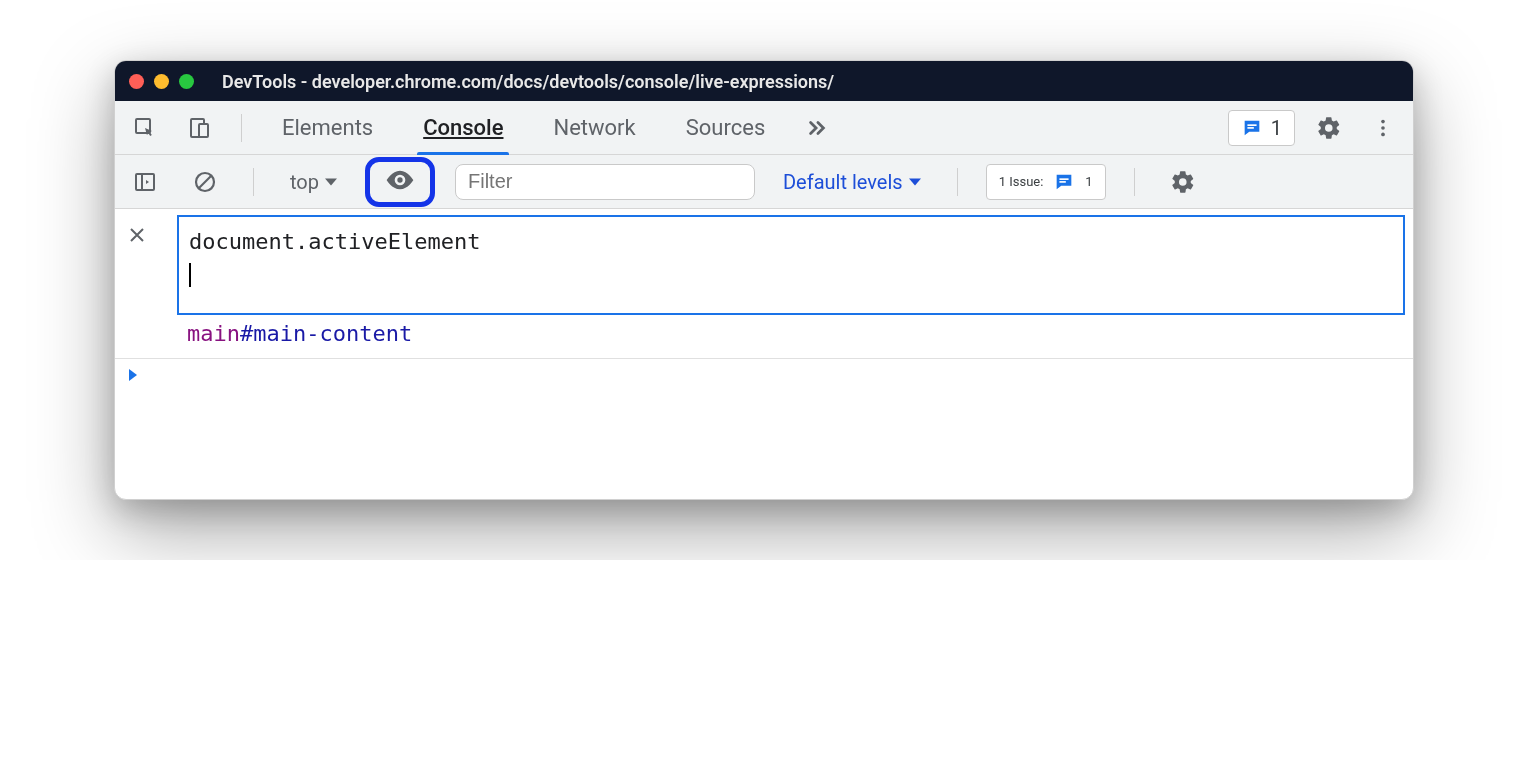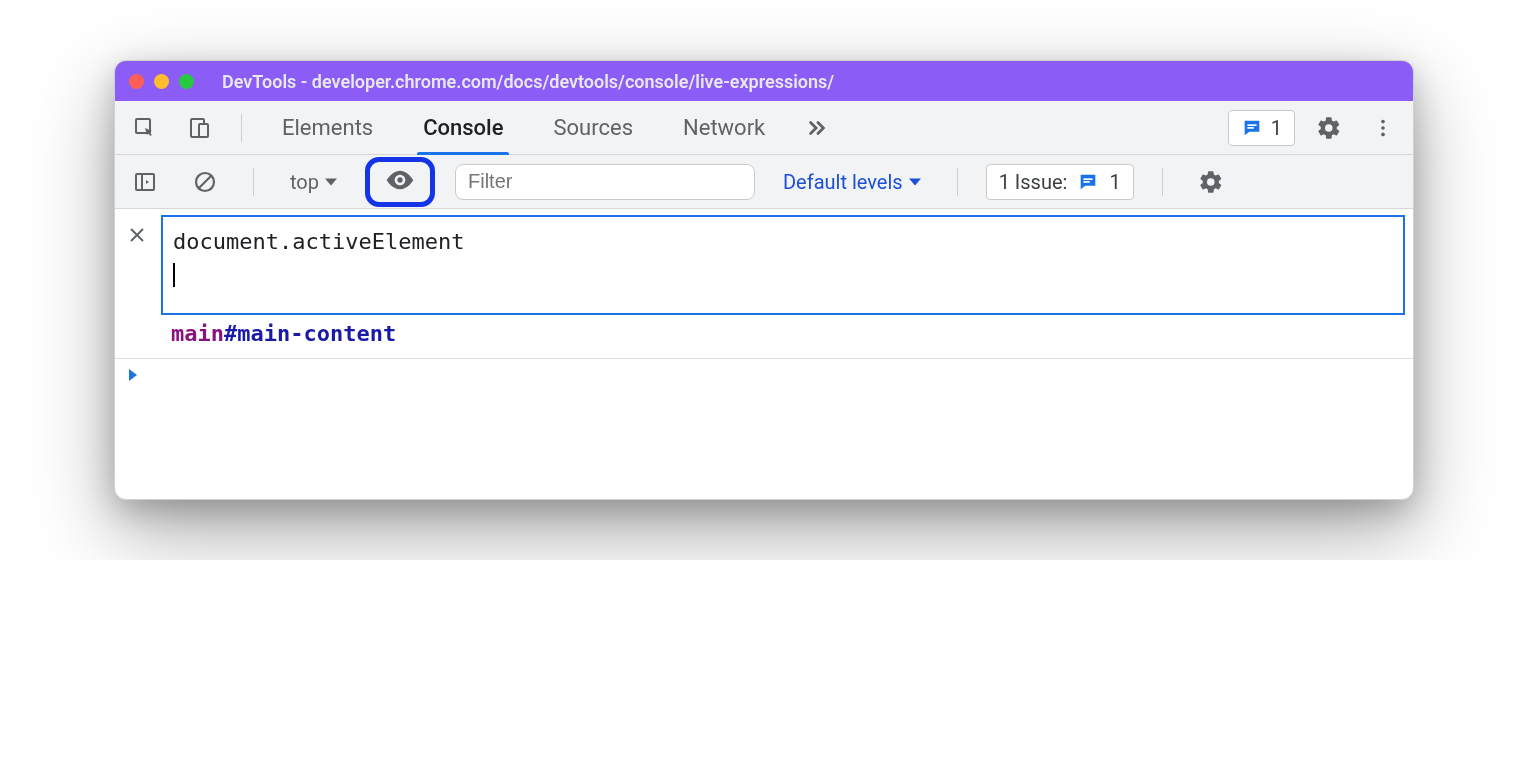--- a/index.html
+++ b/index.html
@@ -13,21 +13,21 @@
   }
   .window {
     width: 1300px;
     border-radius: 12px;
     overflow: hidden;
     box-shadow: 0 30px 80px rgba(0,0,0,0.35), 0 10px 30px rgba(0,0,0,0.2);
     background: #fff;
     border: 1px solid #d0d0d0;
   }
   .titlebar {
-    background: #8b5cf6;
+    background: #0f172a;
     height: 40px;
     display: flex;
     align-items: center;
     padding: 0 14px;
     gap: 10px;
   }
   .traffic { display: flex; gap: 10px; margin-right: 18px; }
   .dot { width: 15px; height: 15px; border-radius: 50%; }
   .dot.red { background: #ff5f57; }
   .dot.yellow { background: #febc2e; }
@@ -62,20 +62,21 @@
     height: 54px;
     display: flex; align-items: center;
     font-size: 22px;
     color: #5f6368;
     cursor: pointer;
     position: relative;
   }
   .tab.active {
     color: #202124;
     font-weight: 500;
+    text-decoration: underline;
   }
   .tab.active::after {
     content: "";
     position: absolute;
     bottom: 0; left: 12px; right: 12px;
     height: 3px;
     background: #1a73e8;
     border-radius: 2px 2px 0 0;
   }
   .tabbar .spacer { flex: 1; }
@@ -125,29 +126,29 @@
     display: flex; align-items: center; gap: 6px;
     font-size: 20px; color: #1d4ed8;
     padding: 0 8px;
   }
   .issues-chip {
     display: flex; align-items: center; gap: 10px;
     border: 1px solid #c9c9c9;
     background: #fff;
     border-radius: 4px;
     padding: 4px 12px;
-    font-size: 20px;
+    font-size: 13px;
     color: #3c4043;
     height: 36px;
   }
   .live-exp-row {
     display: flex; align-items: flex-start;
     border-bottom: 1px solid #e0e0e0;
     padding: 6px 8px 10px 8px;
-    gap: 10px;
+    gap: 26px;
   }
   .live-exp-x {
     width: 28px; height: 28px;
     display: flex; align-items: center; justify-content: center;
     color: #5f6368; font-size: 20px; font-weight: 300;
     margin-top: 6px;
   }
   .live-exp-body { flex: 1; }
   .live-exp-editor {
     border: 2px solid #1a73e8;
@@ -164,21 +165,20 @@
     display: inline-block;
     width: 1.5px; height: 24px;
     background: #000;
     vertical-align: text-bottom;
     margin-top: 4px;
   }
   .live-exp-result {
     font-family: Menlo, Consolas, monospace;
     font-size: 22px;
     padding: 6px 10px 2px 10px;
-    font-weight: bold;
   }
   .tok-tag { color: #881280; }
   .tok-id  { color: #1a1aa6; }
   .console-prompt {
     display: flex; align-items: center;
     padding: 10px 14px;
     color: #1a73e8;
     font-family: Menlo, Consolas, monospace;
     font-size: 20px;
     min-height: 140px;
@@ -215,22 +215,22 @@
     <div class="icon-btn">
       <svg width="24" height="24" viewBox="0 0 24 24" fill="none" stroke="currentColor" stroke-width="2">
         <rect x="4" y="3" width="13" height="18" rx="1"></rect>
         <rect x="12" y="8" width="9" height="13" rx="1" fill="#f1f3f4"></rect>
       </svg>
     </div>
     <div class="vdiv"></div>
 
     <div class="tab">Elements</div>
     <div class="tab active">Console</div>
+    <div class="tab">Network</div>
     <div class="tab">Sources</div>
-    <div class="tab">Network</div>
     <div class="icon-btn">
       <svg width="22" height="22" viewBox="0 0 24 24" fill="none" stroke="currentColor" stroke-width="3" stroke-linecap="round">
         <path d="M5 6l6 6-6 6"></path>
           <path d="M13 6l6 6-6 6"></path>
       </svg>
     </div>
 
     <div class="spacer"></div>
 
     <div class="chip">

